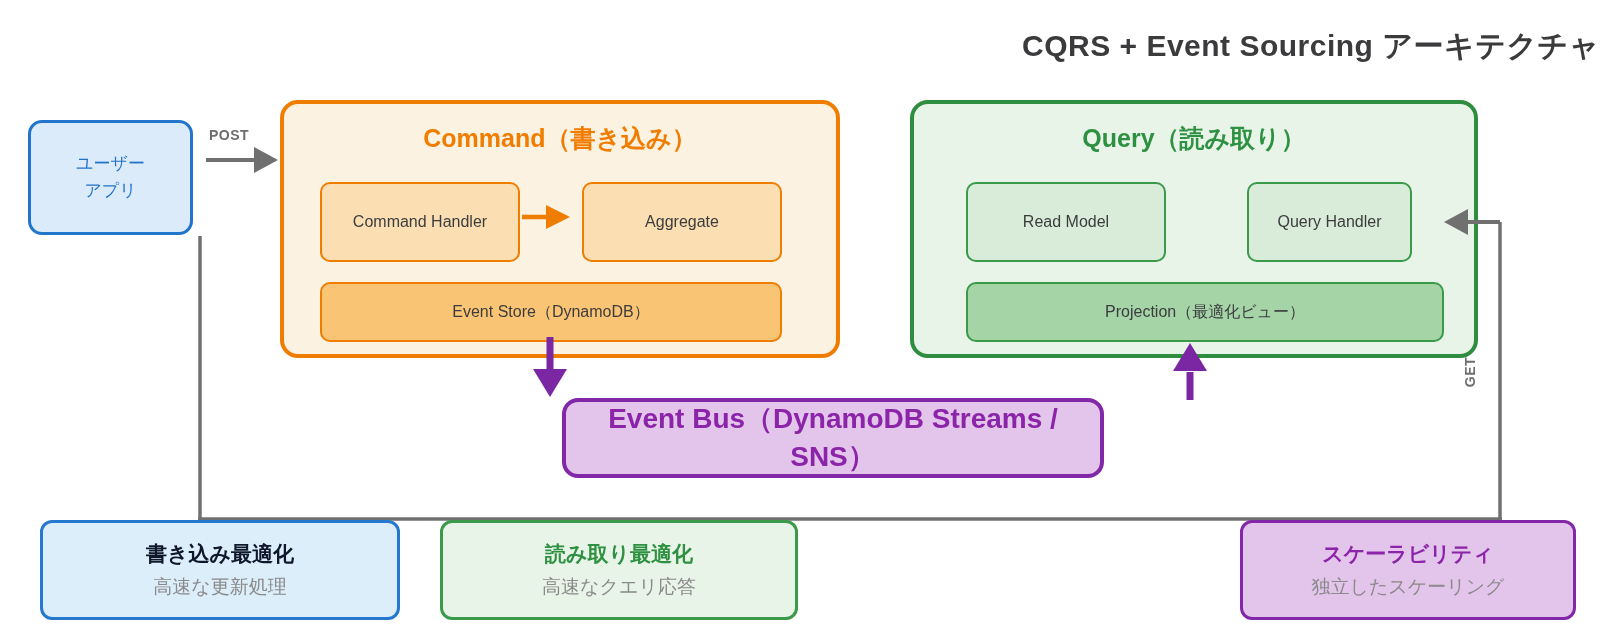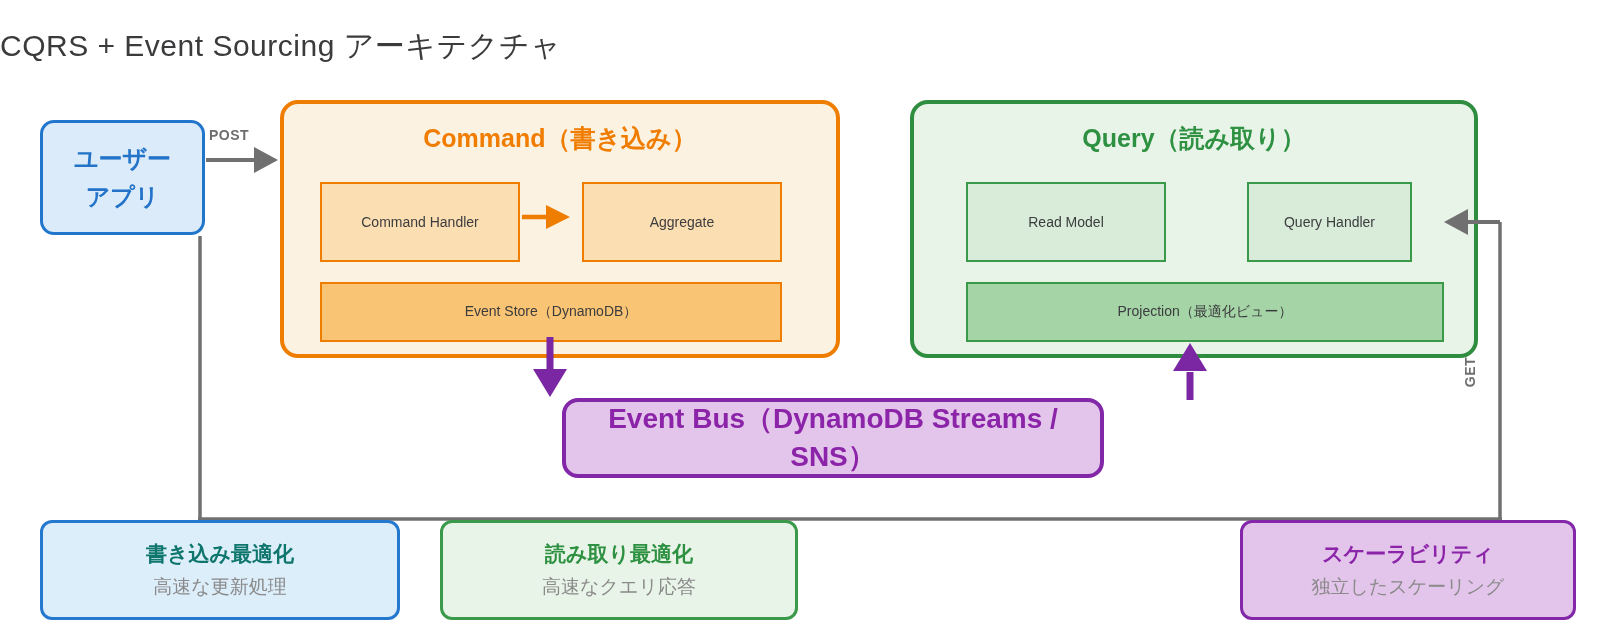--- a/index.html
+++ b/index.html
@@ -3,40 +3,40 @@
 <meta charset="utf-8">
 <style>
   html,body{margin:0;padding:0;background:#ffffff;}
   .canvas{
     position:relative;width:1600px;height:640px;background:#ffffff;
     font-family:"Liberation Sans","DejaVu Sans",sans-serif;overflow:hidden;
   }
   .abs{position:absolute;box-sizing:border-box;}
   
   .main-title{
-    left:0;right:0;top:26px;text-align:left;
-    font-size:30px;font-weight:normal;color:#3b3b3d;letter-spacing:.5px;
+    left:0;right:0;top:26px;text-align:right;
+    font-size:30px;font-weight:bold;color:#3b3b3d;letter-spacing:.5px;
   }
   
   .node{display:flex;align-items:center;justify-content:center;text-align:center;}
   
   .user-app{
-    left:40px;top:120px;width:165px;height:115px;
+    left:28px;top:120px;width:165px;height:115px;
     background:#dcebfa;border:3px solid #2176cc;border-radius:14px;
-    color:#2373c8;font-size:24px;line-height:1.55;font-weight:700;
+    color:#2373c8;font-size:17px;line-height:1.55;font-weight:400;
     flex-direction:column;z-index:2;
   }
   
   .container{border-radius:18px;z-index:2;}
   .command-container{left:280px;top:100px;width:560px;height:258px;background:#fcf2e2;border:4px solid #ee7d00;}
   .query-container{left:910px;top:100px;width:568px;height:258px;background:#e9f4e9;border:4px solid #2f8d3f;}
   .container-title{left:0;right:0;top:18px;text-align:center;font-size:25px;font-weight:bold;}
   .command-container .container-title{color:#f07c00;}
   .query-container .container-title{color:#2e9141;}
-  .inner{border-radius:0;font-size:14px;color:#3c3c3e;}
+  .inner{border-radius:10px;font-size:16px;color:#3c3c3e;}
   .cmd-inner{background:#fbdfb2;border:2.5px solid #ee7d00;}
   .qry-inner{background:#d8ecd9;border:2.5px solid #3a9a4a;}
   .command-handler{left:36px;top:78px;width:200px;height:80px;}
   .aggregate{left:298px;top:78px;width:200px;height:80px;}
   .event-store{left:36px;top:178px;width:462px;height:60px;background:#f9c473;}
   .read-model{left:52px;top:78px;width:200px;height:80px;}
   .query-handler{left:333px;top:78px;width:165px;height:80px;}
   .projection{left:52px;top:178px;width:478px;height:60px;background:#a5d4a7;}
   
   .event-bus{
@@ -46,21 +46,21 @@
   }
   
   .benefit{
     top:520px;height:100px;border-radius:12px;border:3px solid;
     display:flex;flex-direction:column;align-items:center;justify-content:center;
     z-index:2;
   }
   .benefit .b-title{font-size:21px;font-weight:bold;}
   .benefit .b-sub{font-size:19px;color:#8a8a8a;margin-top:6px;}
   .benefit-blue{left:40px;width:360px;background:#ddeefb;border-color:#2479cf;}
-  .benefit-blue .b-title{color:#0f766e;}
+  .benefit-blue .b-title{color:#0f172a;}
   .benefit-green{left:440px;width:358px;background:#e9f4e9;border-color:#3a9a4a;}
   .benefit-green .b-title{color:#2e9141;}
   .benefit-orange{left:838px;width:360px;background:#fcf2e2;border-color:#ee7d00;}
   .benefit-orange .b-title{color:#f07c00;}
   .benefit-purple{left:1240px;width:336px;background:#e3c4ea;border-color:#8227a8;}
   .benefit-purple .b-title{color:#8b24a8;}
   
   .edge-label{font-size:14px;font-weight:bold;color:#6e6e6e;letter-spacing:.5px;z-index:6;}
   .post-label{left:209px;top:127px;}
   .get-label{

